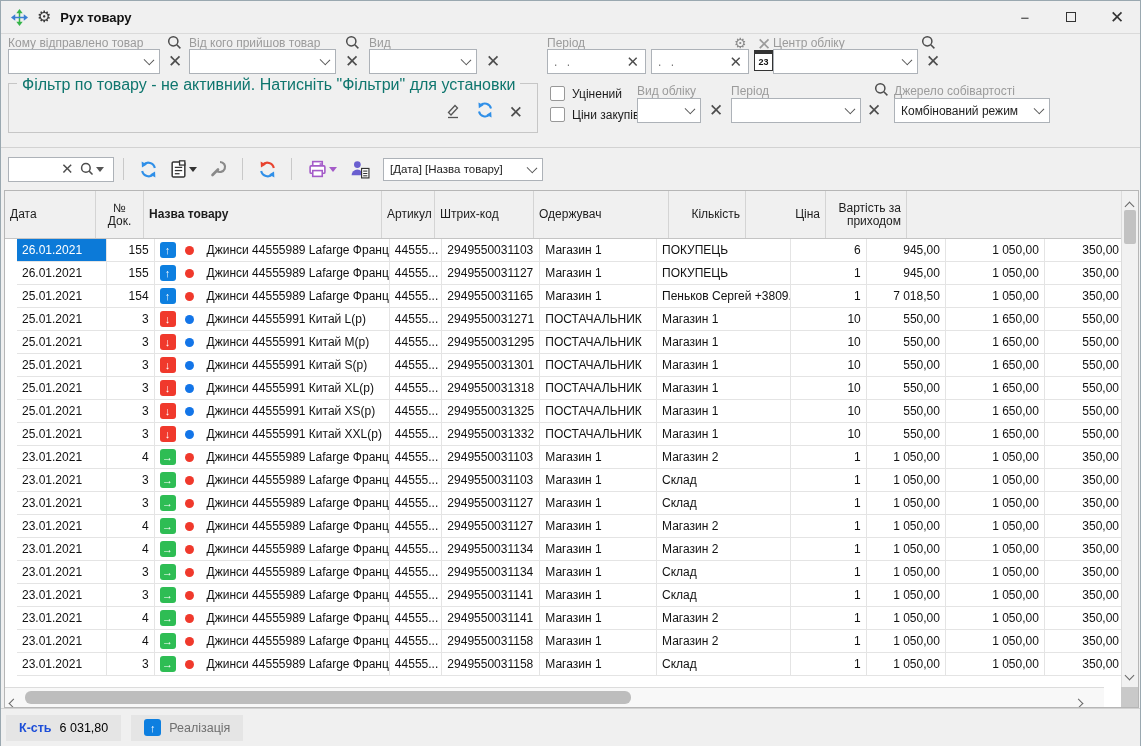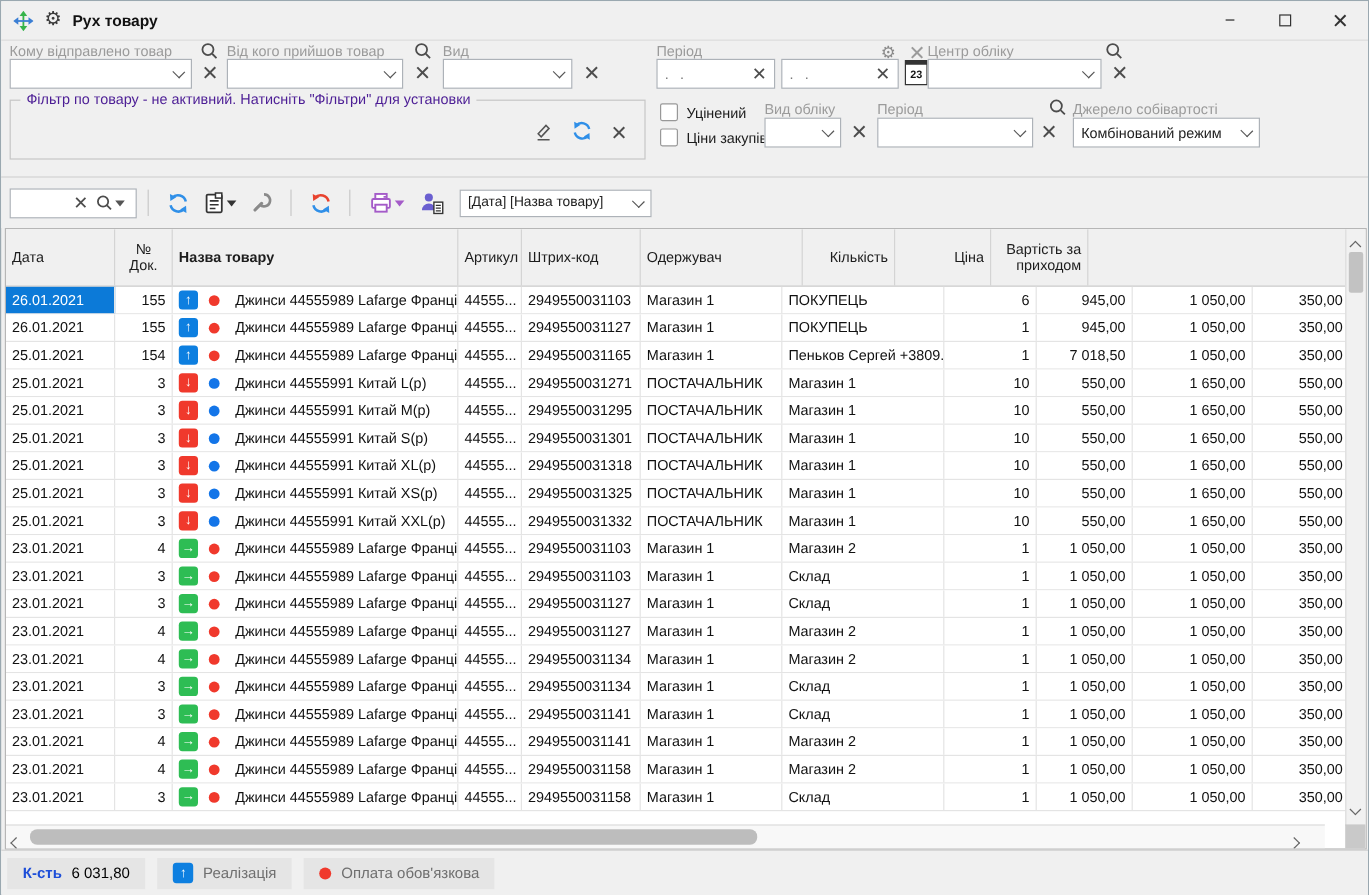--- a/index.html
+++ b/index.html
@@ -19,21 +19,21 @@
   .flabel { position:absolute; font-size:12px; color:#9b9b9b; white-space:nowrap; }
   .combo { position:absolute; height:25px; background:#fff; border:1px solid #adb2b8; display:flex; align-items:center; padding:0 20px 0 6px; font-size:12px; color:#222; }
   .combo .chev { position:absolute; right:6px; top:9px; }
   .chev { width:8px; height:8px; display:inline-block; border-right:1.5px solid #555; border-bottom:1.5px solid #555; transform:rotate(45deg) scale(1,0.9); margin-top:-3px; }
   .xbtn { position:absolute; font-size:17px; color:#4d4d4d; line-height:17px; cursor:default; font-weight:400; }
   .sicon { position:absolute; }
   .datefield { position:absolute; height:25px; background:#fff; border:1px solid #adb2b8; font-size:12px; color:#777; display:flex; align-items:center; padding:0 6px; letter-spacing:3px; }
   .datefield .dx { margin-left:auto; letter-spacing:0; font-size:15px; color:#4d4d4d; }
   .calbtn { position:absolute; width:19px; height:21px; border:1px solid #333; border-top:4px solid #333; background:#fff; font-size:9px; font-weight:bold; color:#111; display:flex; align-items:center; justify-content:center; }
   .groupbox { position:absolute; border:1px solid #c6c6c6; background:#f0f0f0; }
-  .groupbox .legend { position:absolute; top:-8px; left:8px; background:#f0f0f0; padding:0 5px; font-size:12px; color:#4c1d95; white-space:nowrap; }
+  .groupbox .legend { position:absolute; top:-8px; left:8px; background:#f0f0f0; padding:0 5px; font-size:16px; color:#0f766e; white-space:nowrap; }
   .gb-icons { position:absolute; right:14px; bottom:9px; display:flex; align-items:center; gap:15px; }
   .checkbox-row { position:absolute; display:flex; align-items:center; gap:7px; font-size:12px; color:#1c1c1c; }
   .cbox { width:15px; height:15px; background:#fff; border:1px solid #989898; border-radius:2px; }
 
   
   .toolbar { height:42px; display:flex; align-items:center; padding-left:7px; background:#f0f0f0; }
   .searchbox { width:106px; height:25px; background:#fff; border:1px solid #adb2b8; display:flex; align-items:center; padding:0 4px; }
   .searchbox input { border:none; outline:none; width:48px; font-size:12px; background:transparent; }
   .searchbox .sx { font-size:15px; color:#4d4d4d; margin-right:6px; }
   .tsep { width:1px; height:22px; background:#c9c9c9; margin:0 9px; }
@@ -42,21 +42,21 @@
   .groupcombo { position:relative; width:160px; height:23px; background:#fff; border:1px solid #adb2b8; font-size:11.5px; color:#222; display:flex; align-items:center; padding:0 18px 0 6px; margin-left:6px; white-space:nowrap; overflow:hidden; }
 
   
   .grid-area { position:relative; margin:0 1px 0 3px; height:518px; background:#fff; border:1px solid #b6b6b6; overflow:hidden; }
   .thead { display:flex; height:48px; background:#f0f0f0; border-bottom:1px solid #c4c4c4; width:1120px; }
   .th { border-right:1px solid #d4d4d4; display:flex; align-items:center; padding:0 5px; font-size:12px; color:#1d1d1d; line-height:13px; }
   .th.r { justify-content:flex-end; text-align:right; }
   .th.bold { font-weight:bold; }
   .th.sorted { background:#d8d8d8; }
   .tbody { width:1120px; }
-  .tr { display:flex; height:23px; border-bottom:1px solid #e4e4e4; background:#fff; }
+  .tr { display:flex; height:23px; border-bottom:1px solid #e4e4e4; background:#fff;margin-left:12px; }
   .td { border-right:1px solid #e4e4e4; font-size:12px; color:#111; padding:0 5px; display:flex; align-items:center; white-space:nowrap; overflow:hidden; }
   .td.r { justify-content:flex-end; }
   .td.selected { background:#0c7ad8; color:#fff; }
   .dir { width:16px; height:16px; border-radius:3px; color:#fff; font-weight:bold; font-size:11px; line-height:16px; display:flex; align-items:center; justify-content:center; flex:none; margin-right:9px; }
   .dir.up   { background:#0d7fe0; }
   .dir.down { background:#f0392c; }
   .dir.move { background:#2ebd54; }
   .dot { width:9px; height:9px; border-radius:50%; flex:none; margin-right:13px; }
   .dot.red  { background:#f0392c; }
   .dot.blue { background:#1375e8; }
@@ -637,19 +637,15 @@
 
   <div class="statusbar">
     <div class="chip">
       <span class="qty-label">К-сть</span>
       <span class="qty-val">6 031,80</span>
     </div>
     <div class="chip">
       <span class="mini-dir">↑</span>
       <span>Реалізація</span>
     </div>
-    <div class="chip">
-      <span class="mini-dot"></span>
-      <span>Оплата обов'язкова</span>
-    </div>
   </div>
 
 </div>
 
 </body></html>

